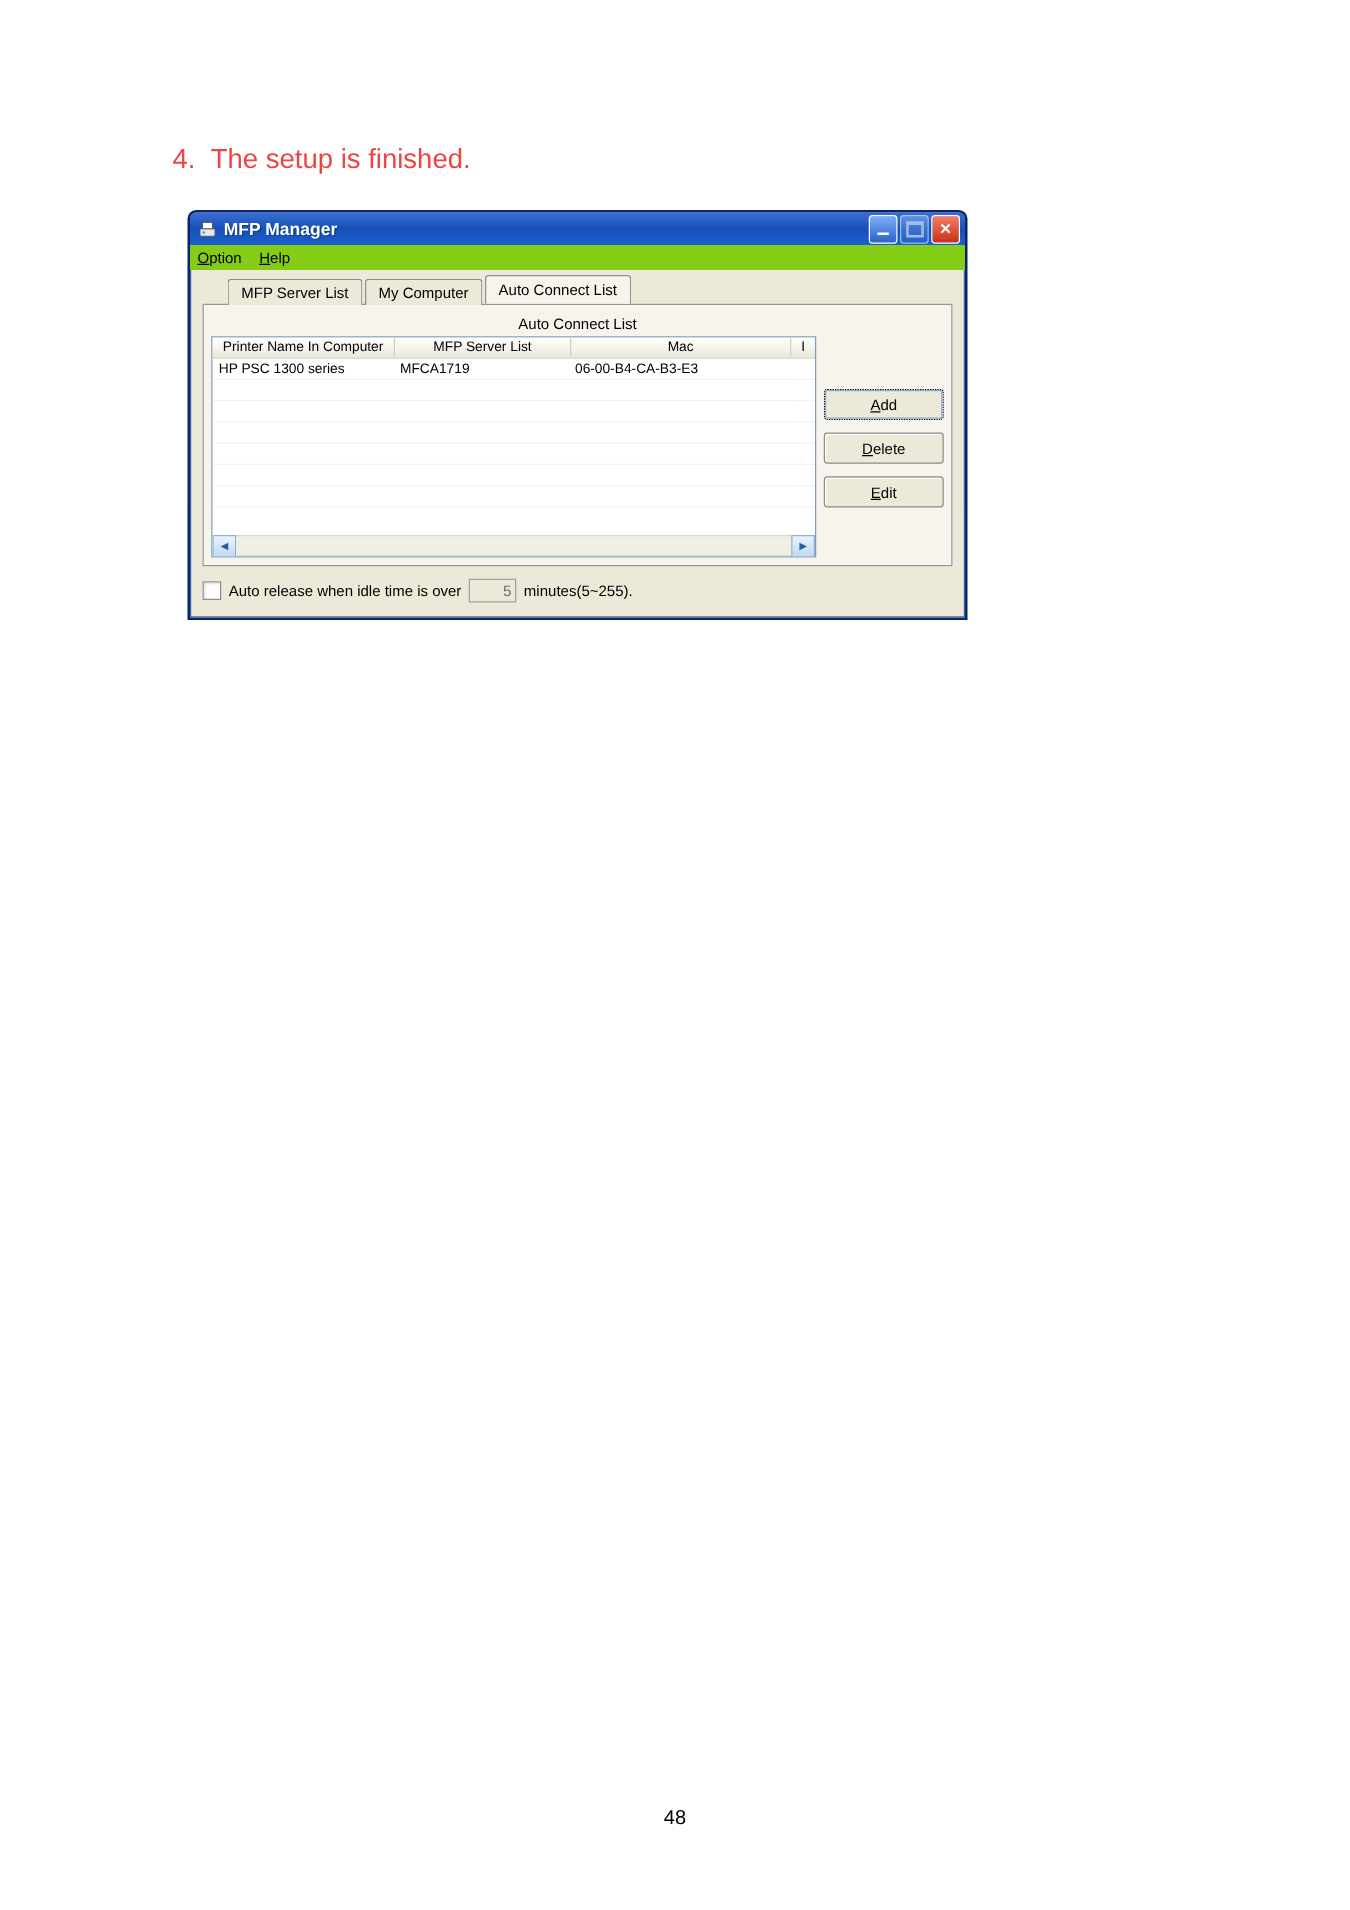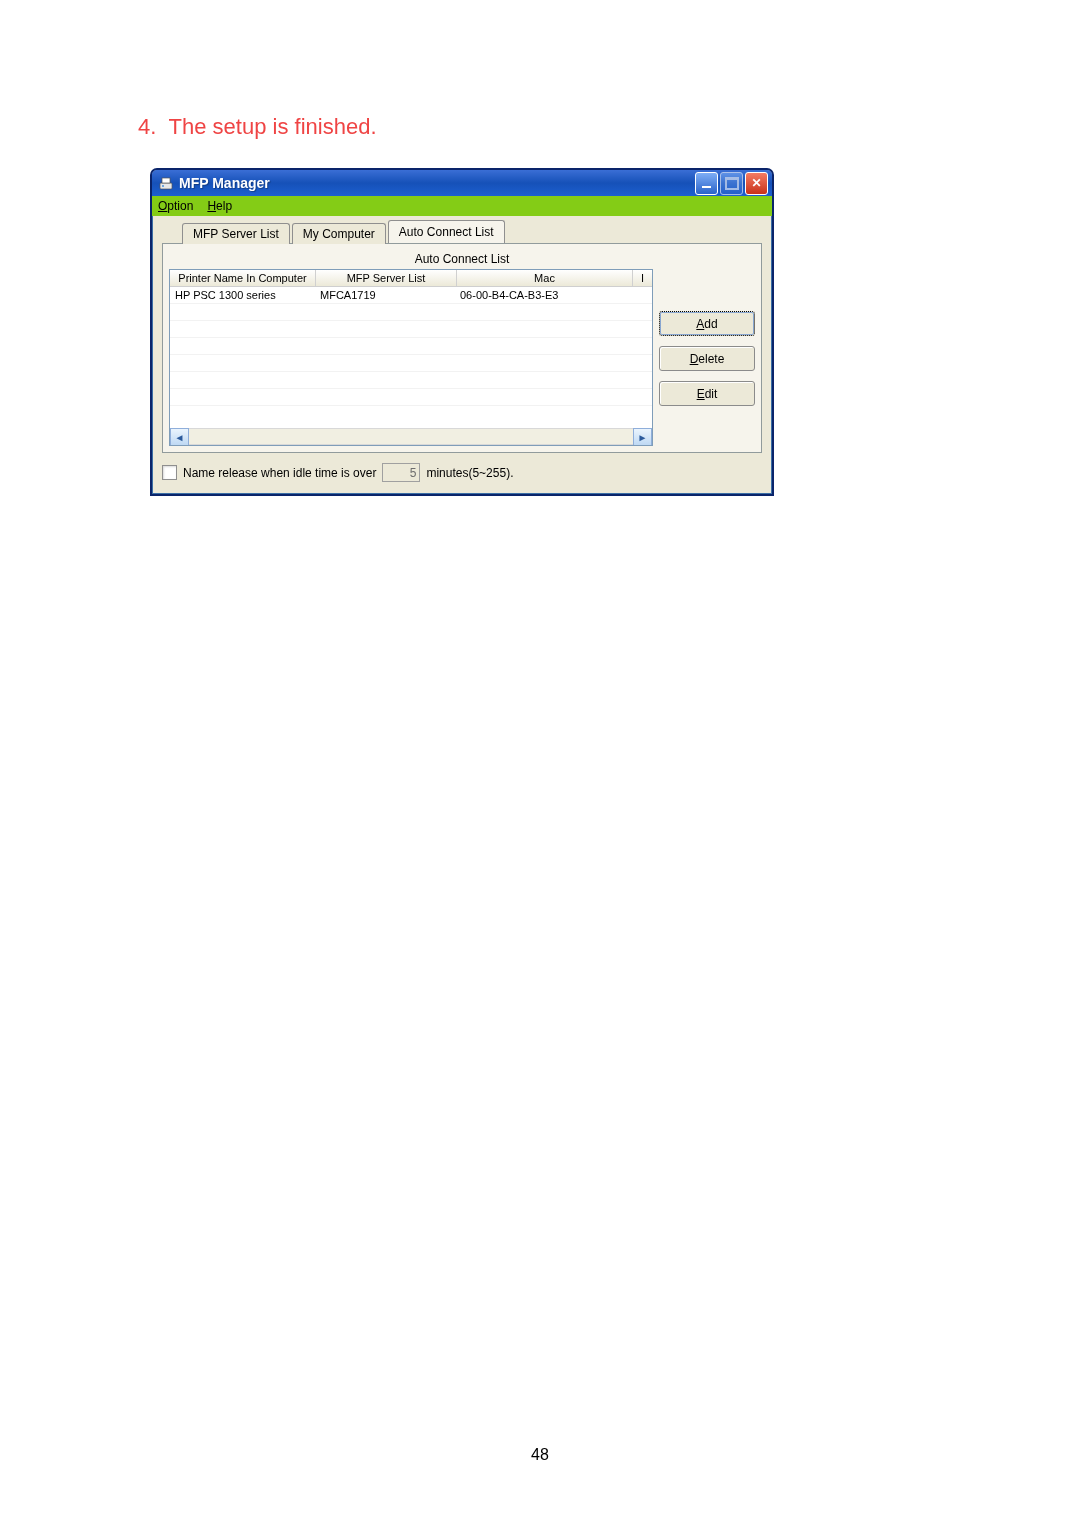--- a/index.html
+++ b/index.html
@@ -349,21 +349,21 @@
             <div class="wbtn"><span class="ul">D</span>elete</div>
             <div class="wbtn"><span class="ul">E</span>dit</div>
           </div>
 
         </div>
 
       </div>
 
       <div class="bottom-row">
         <span class="chk"></span>
-        <span>Name release when idle time is over</span>
+        <span>Auto release when idle time is over</span>
         <input class="minutes-input" disabled="" value="5" style="">
         <span>minutes(5~255).</span>
       </div>
 
     </div>
 
   </div>
 
   <div class="page-number">48</div>
 

